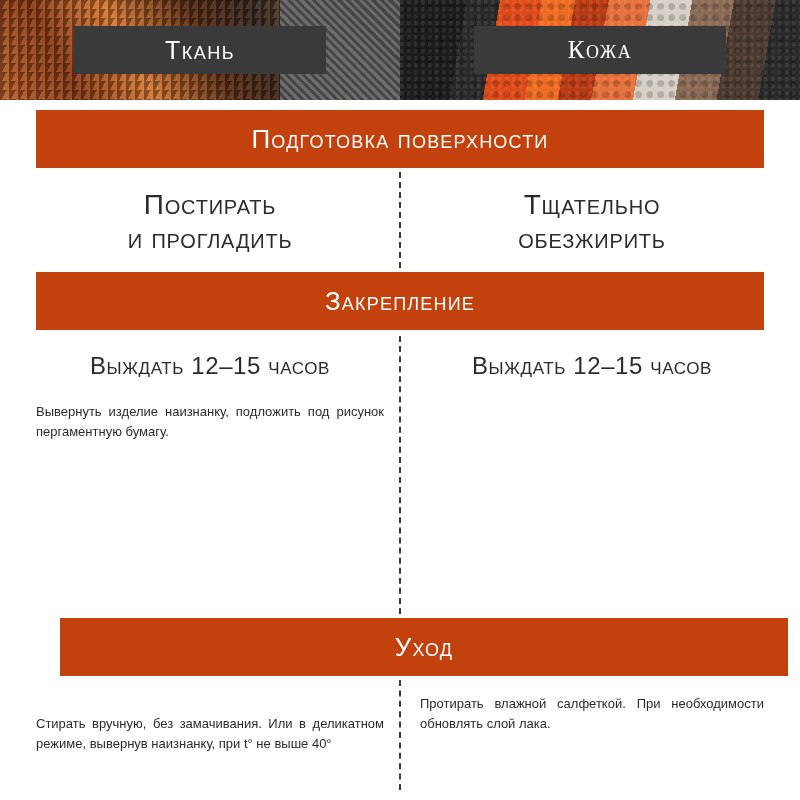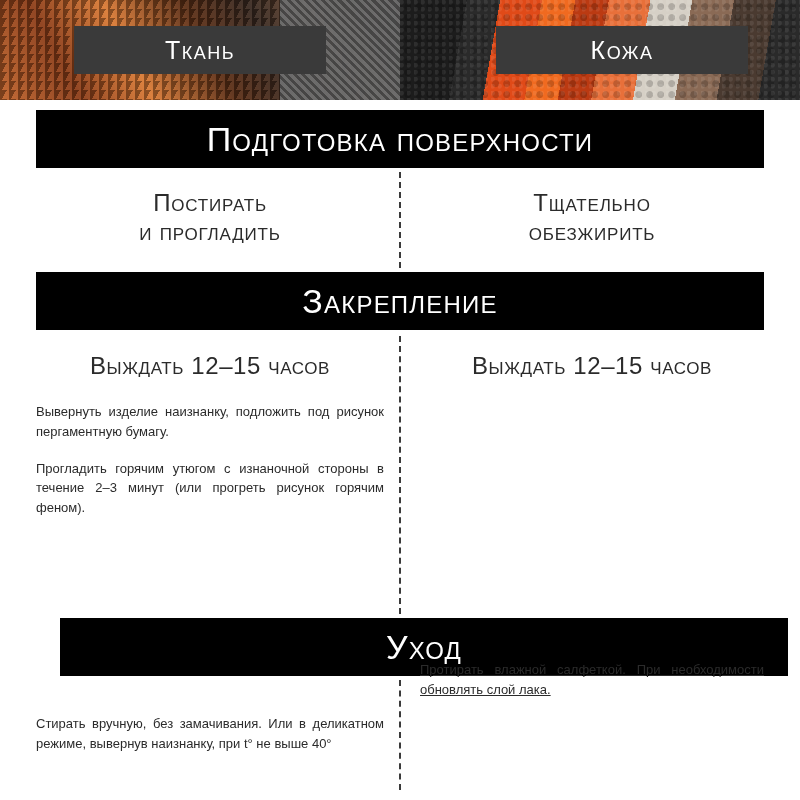--- a/index.html
+++ b/index.html
@@ -73,36 +73,37 @@
     line-height: 48px;
     text-align: center;
     font-size: 25px;
     letter-spacing: 1.5px;
   }
   .photo-label-left {
     left: 74px;
     width: 252px;
   }
   .photo-label-right {
-    left: 496px;
+    left: 474px;
     width: 252px;
+    font-family: Liberation Serif, serif;
   }
   .small-caps {
     font-variant: small-caps;
   }
 
   
   .bar {
     position: absolute;
     left: 36px;
     width: 728px;
-    background: #000000;
+    background: #c2410c;
     color: #ffffff;
     text-align: right;
-    font-size: 34px;
+    font-size: 26px;
     letter-spacing: 1.2px;
     display: flex;
     align-items: center;
     justify-content: center;
   }
   #bar-prep { top: 110px; height: 58px; }
   #bar-fix  { top: 272px; height: 58px; }
   #bar-care { top: 618px; height: 58px; margin-left: 24px; }
 
   
@@ -119,21 +120,21 @@
   
   .col {
     position: absolute;
     box-sizing: border-box;
   }
   .col-left  { left: 36px;  width: 348px; }
   .col-right { left: 420px; width: 344px; }
 
   .heading {
     text-align: center;
-    font-size: 24px;
+    font-size: 28px;
     letter-spacing: .8px;
     line-height: 1.22;
     color: #2b2b2b;
   }
   .subheading {
     text-align: center;
     font-size: 24px;
     letter-spacing: .6px;
     color: #2b2b2b;
   }
@@ -147,21 +148,21 @@
   .para:last-child { margin-bottom: 0; }
 
   
   #prep-left  { top: 188px; }
   #prep-right { top: 188px; }
   #fix-head-left  { top: 352px; }
   #fix-head-right { top: 352px; }
   #fix-body-left  { top: 402px; }
   #fix-body-right { top: 402px; }
   #care-left  { top: 694px; margin-top: 20px; }
-  #care-right { top: 660px; text-decoration: underline; }
+  #care-right { top: 694px; }
 </style>
 </head>
 <body>
 
 <div class="page">
 
   <div class="photo-strip">
     <div class="photo photo-fabric"></div>
     <div class="photo photo-leather"></div>
   </div>
@@ -179,21 +180,20 @@
   <div class="divider" id="div-1"></div>
 
   <div class="bar small-caps" id="bar-fix">Закрепление</div>
 
   <div class="col col-left subheading small-caps" id="fix-head-left">Выждать 12–15 часов</div>
 
   <div class="col col-right subheading small-caps" id="fix-head-right">Выждать 12–15 часов</div>
 
   <div class="col col-left" id="fix-body-left">
     <p class="para">Вывернуть изделие наизнанку, подложить под рисунок пергаментную бумагу.</p>
-    <p class="para">Прогладить горячим утюгом с изнаночной стороны в течение 2–3 минут (или прогреть рисунок горячим феном).</p>
   </div>
 
 
   <div class="divider" id="div-2"></div>
 
   <div class="bar small-caps" id="bar-care">Уход</div>
 
   <div class="col col-left" id="care-left">
     <p class="para">Стирать вручную, без замачивания. Или в деликатном режиме, вывернув наизнанку, при t° не выше 40°</p>
   </div>

